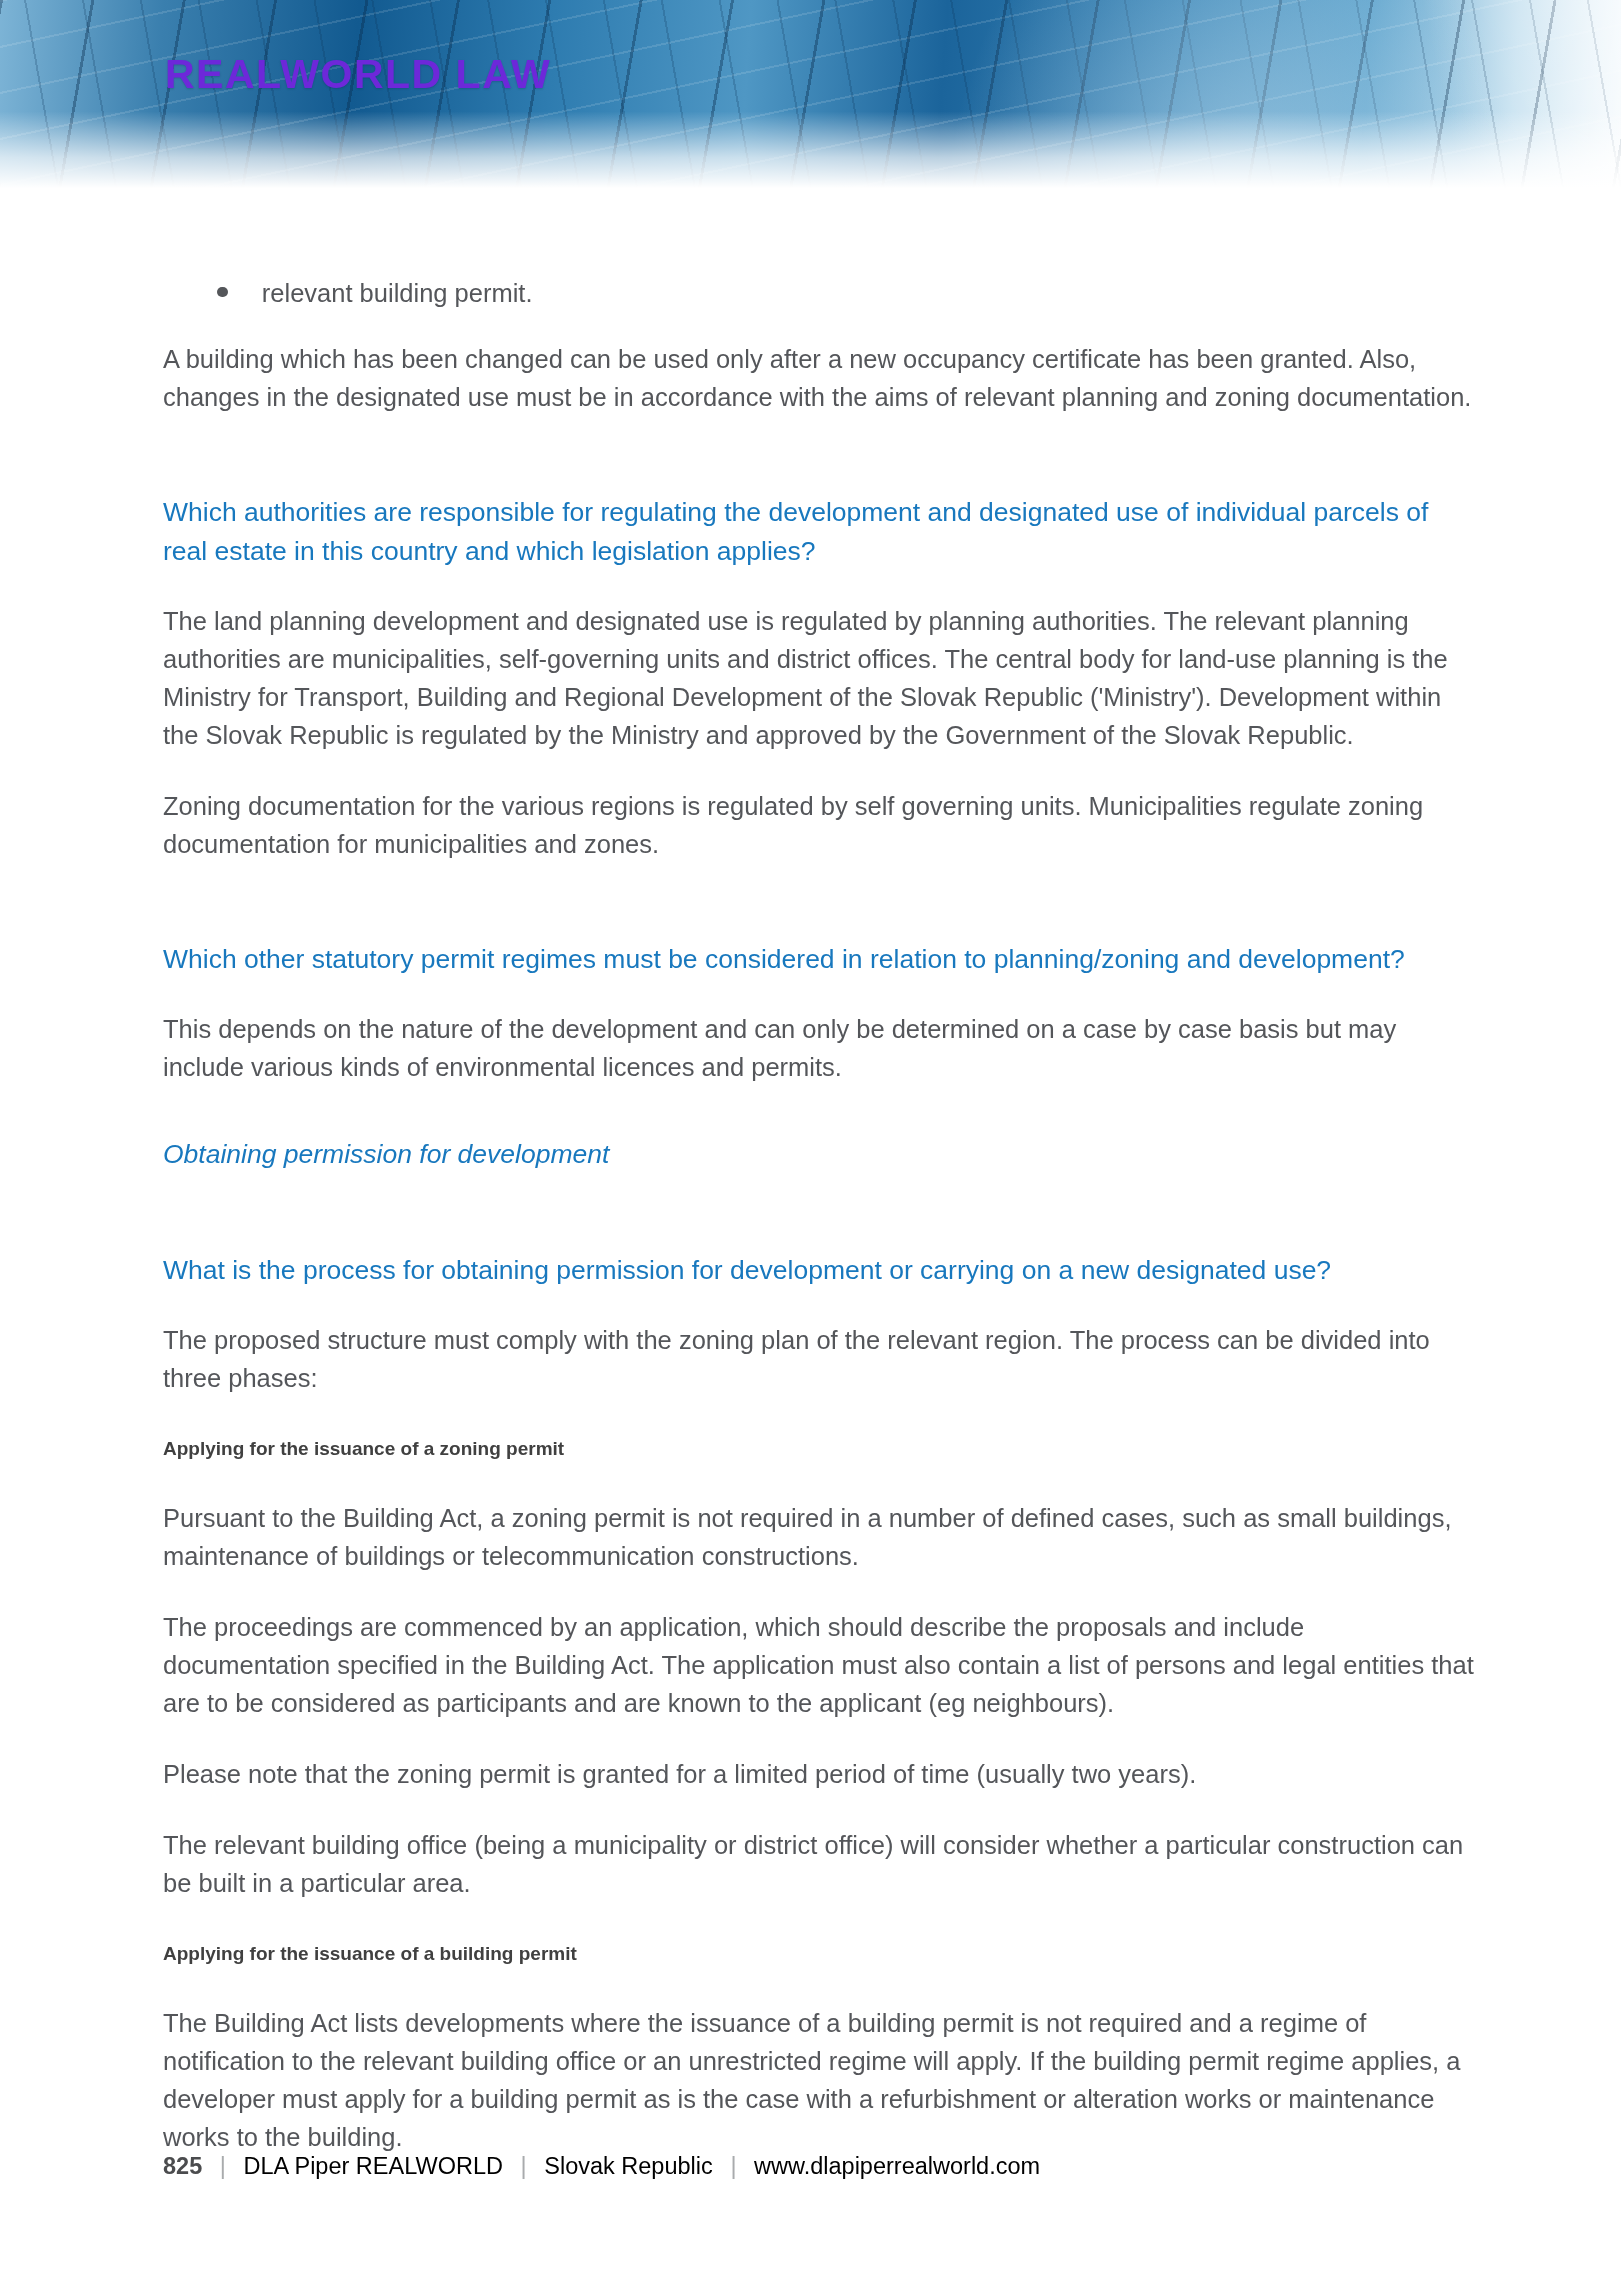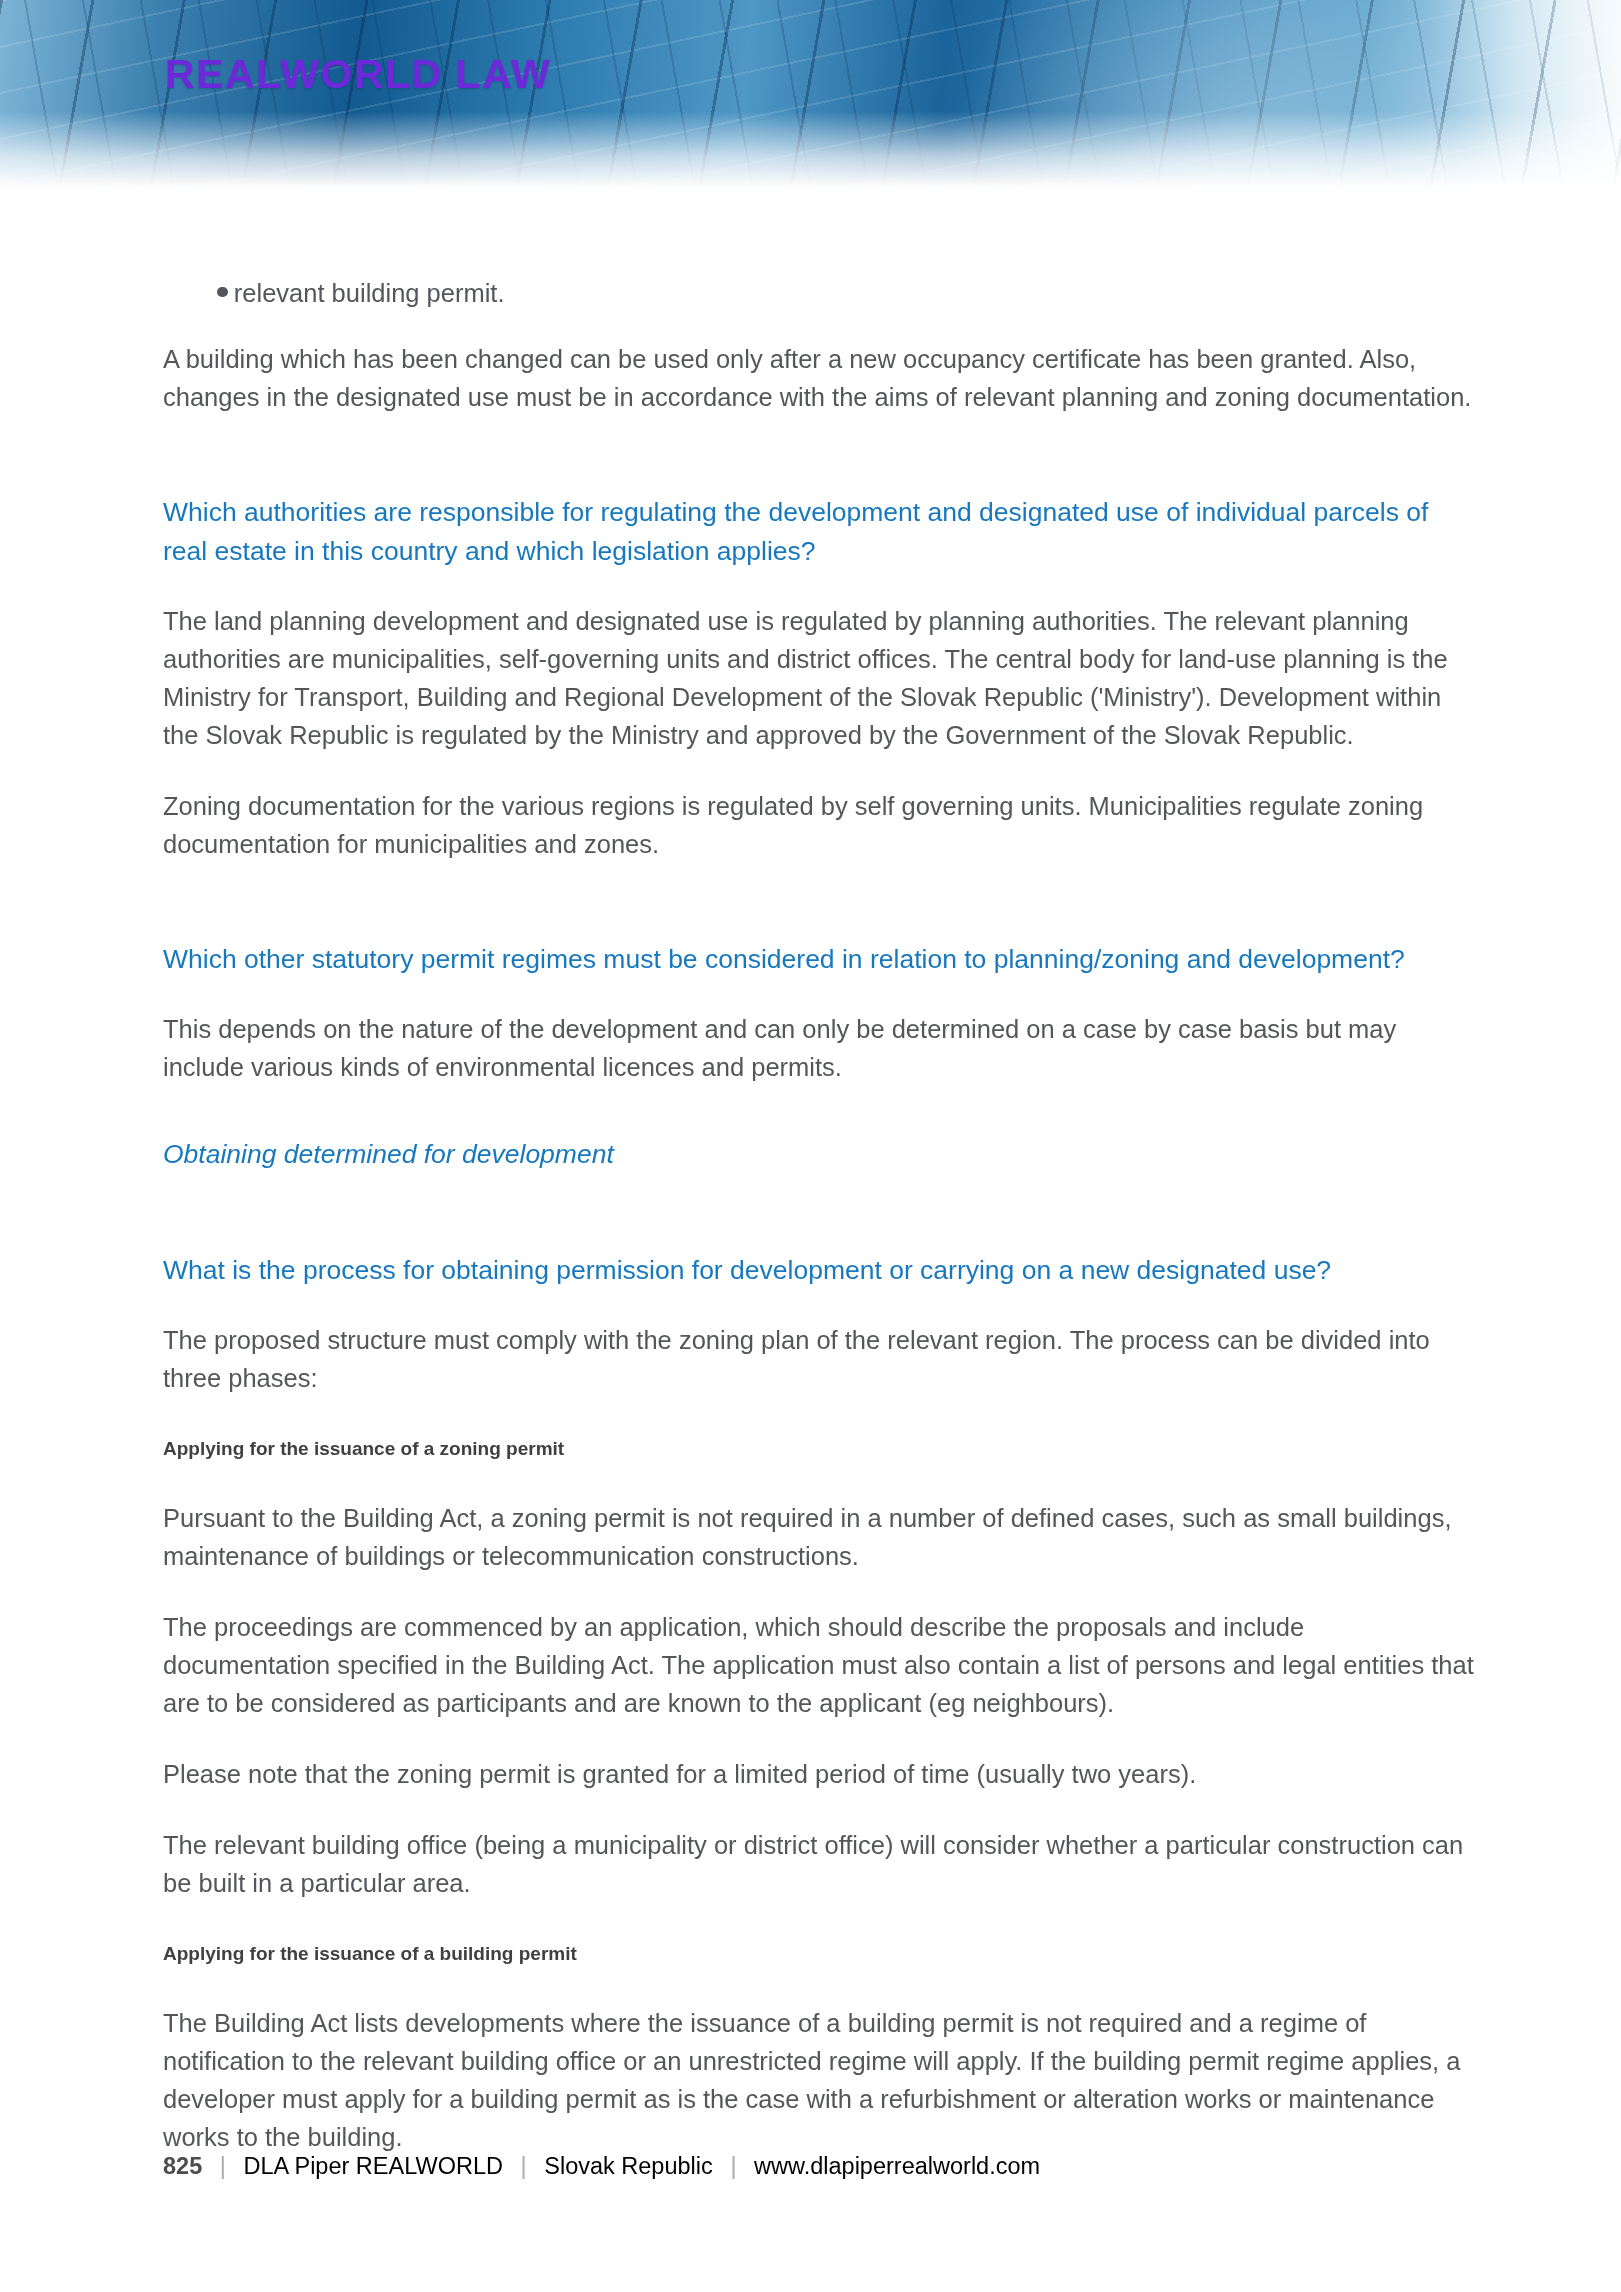--- a/index.html
+++ b/index.html
@@ -54,21 +54,21 @@
   .content .bullet-text {
     font-size: 25.5px;
     line-height: 38px;
     color: #54565a;
   }
   .para { margin: 0 0 33px 0; }
 
   .bullet-row {
     display: flex;
     align-items: flex-start;
-    column-gap: 6px;
+    column-gap: 34px;
     padding-left: 54px;
     margin-bottom: 28px;
   }
   .bullet-dot {
     flex: 0 0 auto;
     width: 10.8px;
     height: 10.8px;
     margin-top: 12.7px;
     border-radius: 50%;
     background: #54565a;
@@ -143,21 +143,21 @@
     <h2 class="question">Which authorities are responsible for regulating the development and designated use of individual parcels of real estate in this country and which legislation applies?</h2>
 
     <p class="para">The land planning development and designated use is regulated by planning authorities. The relevant planning authorities are municipalities, self-governing units and district offices. The central body for land-use planning is the Ministry for Transport, Building and Regional Development of the Slovak Republic ('Ministry'). Development within the Slovak Republic is regulated by the Ministry and approved by the Government of the Slovak Republic.</p>
 
     <p class="para">Zoning documentation for the various regions is regulated by self governing units. Municipalities regulate zoning documentation for municipalities and zones.</p>
 
     <h2 class="question">Which other statutory permit regimes must be considered in relation to planning/zoning and development?</h2>
 
     <p class="para">This depends on the nature of the development and can only be determined on a case by case basis but may include various kinds of environmental licences and permits.</p>
 
-    <h2 class="section-title">Obtaining determined for development</h2>
+    <h2 class="section-title">Obtaining permission for development</h2>
 
     <h2 class="question">What is the process for obtaining permission for development or carrying on a new designated use?</h2>
 
     <p class="para">The proposed structure must comply with the zoning plan of the relevant region. The process can be divided into three phases:</p>
 
     <h3 class="subheading">Applying for the issuance of a zoning permit</h3>
 
     <p class="para">Pursuant to the Building Act, a zoning permit is not required in a number of defined cases, such as small buildings, maintenance of buildings or telecommunication constructions.</p>
 
     <p class="para">The proceedings are commenced by an application, which should describe the proposals and include documentation specified in the Building Act. The application must also contain a list of persons and legal entities that are to be considered as participants and are known to the applicant (eg neighbours).</p>

